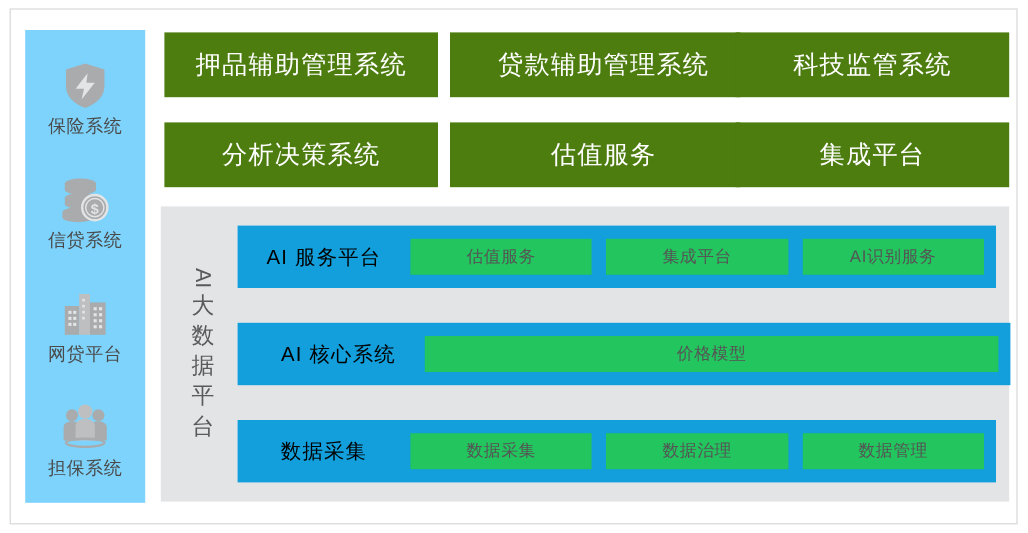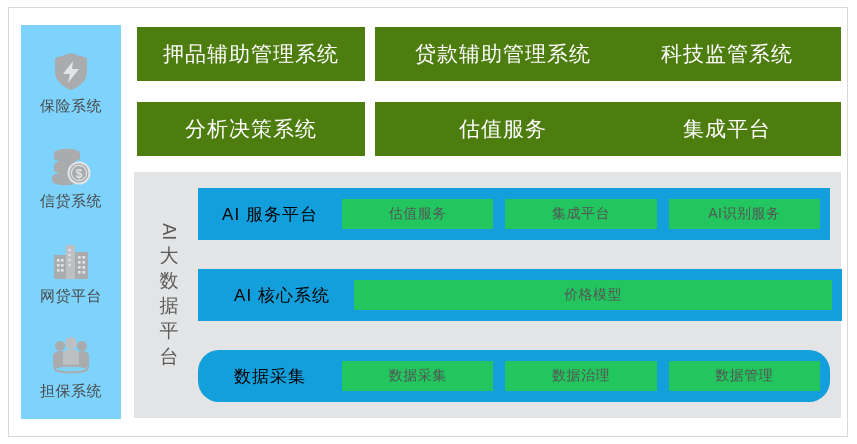--- a/index.html
+++ b/index.html
@@ -119,21 +119,21 @@
     position: absolute;
     left: 64px;
     width: 632px;
     height: 52px;
     background: #129FDB;
     display: flex;
     align-items: center;
   }
   .ai-row-1 { top: 16px; }
   .ai-row-2 { top: 97px; padding-left: 12px; }
-  .ai-row-3 { top: 178px; border-radius: 21px; }
+  .ai-row-3 { top: 178px; }
   .ai-row-label {
     width: 144px;
     text-align: center;
     color: #000000;
     font-size: 17px;
     letter-spacing: 1px;
   }
   .ai-chips {
     flex: 1;
     display: flex;

